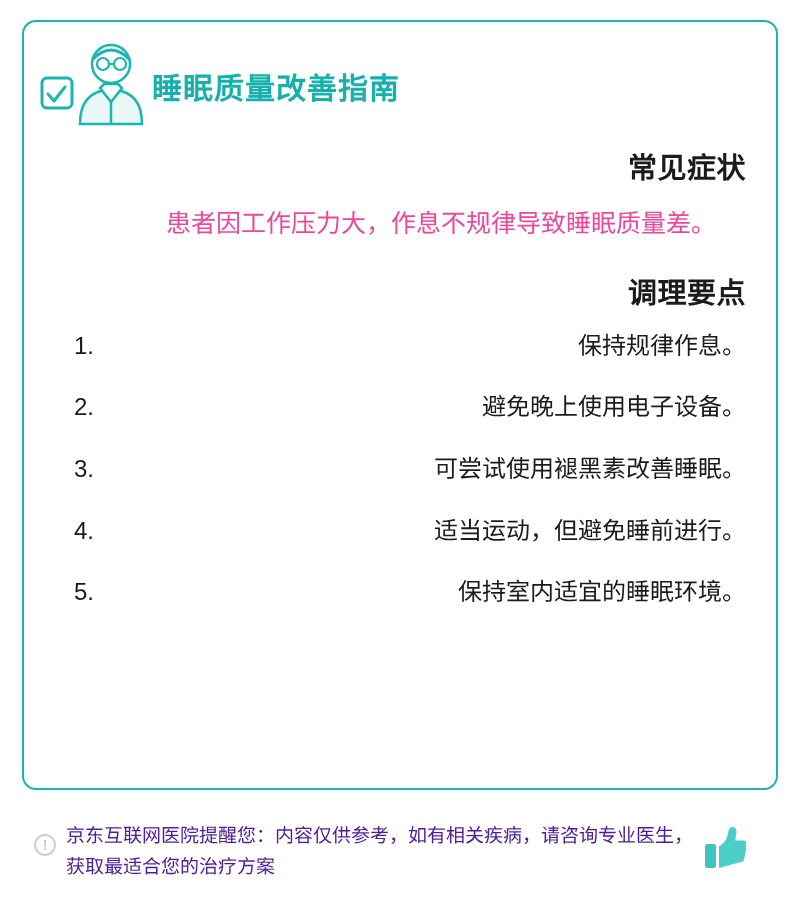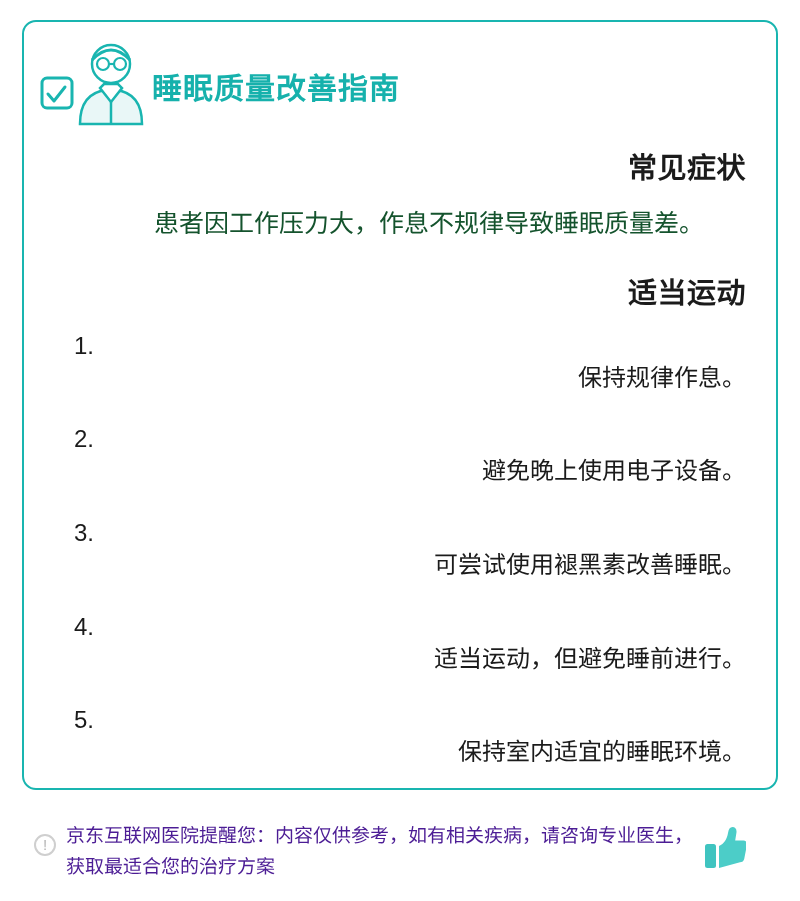--- a/index.html
+++ b/index.html
@@ -67,44 +67,44 @@
     font-size: 29px;
     font-weight: bold;
     color: #1b1b1b;
     margin: 26px 0 18px 0;
     letter-spacing: 0.5px;
   }
   .section-heading:first-child { margin-top: 14px; }
 
   .paragraph {
     font-size: 25px;
-    color: #14532d;
+    color: #ec4899;
     line-height: 1.55;
-    margin: 0 0 6px 4px;
+    margin: 0 0 6px 16px;
     max-width: 640px;
   }
 
   .steps {
     margin: 10px 0 0 0;
     padding: 0;
     list-style: none;
   }
   .steps li {
     font-size: 24px;
     color: #1b1b1b;
     line-height: 1.4;
     margin: 0 0 28px 0;
     display: flex;
     align-items: flex-start;
   }
   .steps li .num {
     width: 34px;
     flex: 0 0 34px;
   }
-  .steps li .txt { flex: 1 1 auto; margin-top: 32px; }
+  .steps li .txt { flex: 1 1 auto; }
 
   
   .footer {
     position: absolute;
     left: 22px;
     top: 812px;
     width: 756px;
     height: 72px;
   }
   .footer-icon {
@@ -160,21 +160,21 @@
       </svg>
     </div>
 
     <div class="title">睡眠质量改善指南</div>
 
     <div class="content">
 
       <div class="section-heading">常见症状</div>
       <p class="paragraph">患者因工作压力大，作息不规律导致睡眠质量差。</p>
 
-      <div class="section-heading">适当运动</div>
+      <div class="section-heading">调理要点</div>
 
 
       <ul class="steps">
         <li>
           <span class="num">1.</span>
           <span class="txt">保持规律作息。</span>
         </li>
         <li>
           <span class="num">2.</span>
           <span class="txt">避免晚上使用电子设备。</span>

